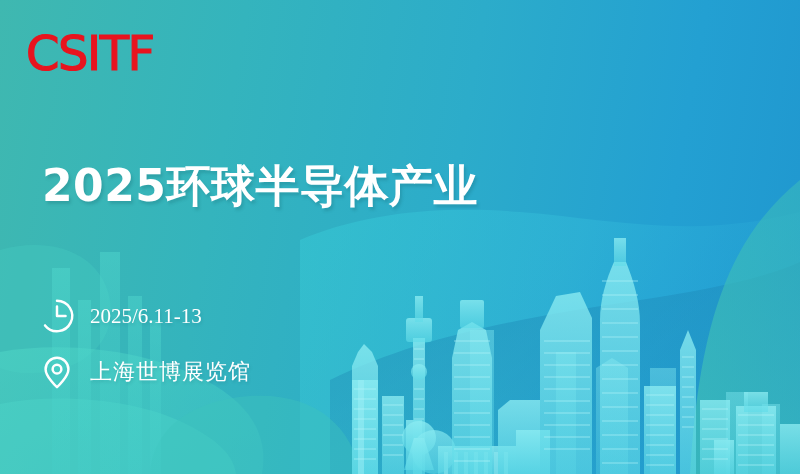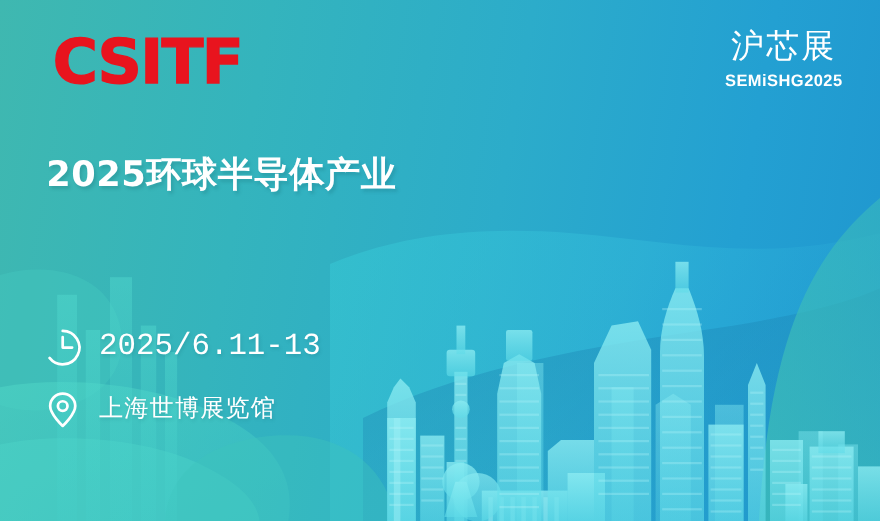--- a/index.html
+++ b/index.html
@@ -22,25 +22,25 @@
     position: absolute;
     inset: 0;
     width: 100%;
     height: 100%;
     pointer-events: none;
   }
 
   
   .logo {
     position: absolute;
-    left: 48px;
+    left: 26px;
     top: 29px;
-    font-size: 56px;
+    font-size: 48px;
     line-height: 1;
-    font-weight: bold;
+    font-weight: normal;
     letter-spacing: -1.5px;
     color: #e8141e;
     font-family: "DejaVu Sans", "Liberation Sans", sans-serif;
     -webkit-text-stroke: 1.2px #e8141e;
   }
 
   
   .brand {
     position: absolute;
     right: 34px;
@@ -61,24 +61,24 @@
     font-weight: bold;
     letter-spacing: 0.4px;
     margin-top: 3px;
     font-family: "Liberation Sans", sans-serif;
   }
 
   
   .headline {
     position: absolute;
     left: 42px;
-    top: 116px;
+    top: 128px;
     color: #ffffff;
     font-weight: bold;
-    font-size: 32px;
+    font-size: 44px;
     line-height: 1.32;
     letter-spacing: 0.5px;
     font-family: "DejaVu Sans", "Liberation Sans", sans-serif;
     text-shadow: 2px 3px 3px rgba(20,90,100,0.22);
   }
   .headline .l2 {
     display: block;
     padding-left: 16px;
   }
 
@@ -102,23 +102,23 @@
   }
   .info-txt {
     color: #ffffff;
     font-size: 22px;
     line-height: 1;
     letter-spacing: 1px;
     font-family: "DejaVu Sans", "Liberation Sans", sans-serif;
     text-shadow: 1px 2px 3px rgba(20,90,100,0.18);
   }
   .info-txt.date {
-    font-family: Liberation Mono, monospace;
+    font-family: Liberation Serif, serif;
     letter-spacing: 0px;
-    font-size: 28px;
+    font-size: 21px;
     text-align: right;
   }
 </style>
 </head>
 <body>
 
 <div id="banner">
 
   <svg class="bg-layer" viewBox="0 0 800 474" preserveAspectRatio="none" xmlns="http://www.w3.org/2000/svg">
     <defs>
@@ -312,24 +312,20 @@
         <rect x="738" y="424" width="36" height="2"></rect>
       <rect x="738" y="434" width="36" height="2"></rect>
         <rect x="738" y="444" width="36" height="2"></rect>
       <rect x="738" y="454" width="36" height="2"></rect>
         <rect x="738" y="464" width="36" height="2"></rect>
     </g>
   </svg>
 
   <div class="logo">CSITF</div>
 
-  <div class="brand">
-    <div class="brand-cn">沪芯展</div>
-    <div class="brand-en">SEMiSHG2025</div>
-  </div>
 
   <h1 class="headline">
     <span class="l1">2025环球半导体产业</span>
   </h1>
 
   <div class="info">
 
     <div class="info-row">
       <svg class="info-ico" viewBox="0 0 40 40" xmlns="http://www.w3.org/2000/svg">
         <path d="M20,4 a16,16 0 1,1 -12.6,25.9" fill="none" stroke="#ffffff" stroke-width="2.6" stroke-linecap="round"></path>

